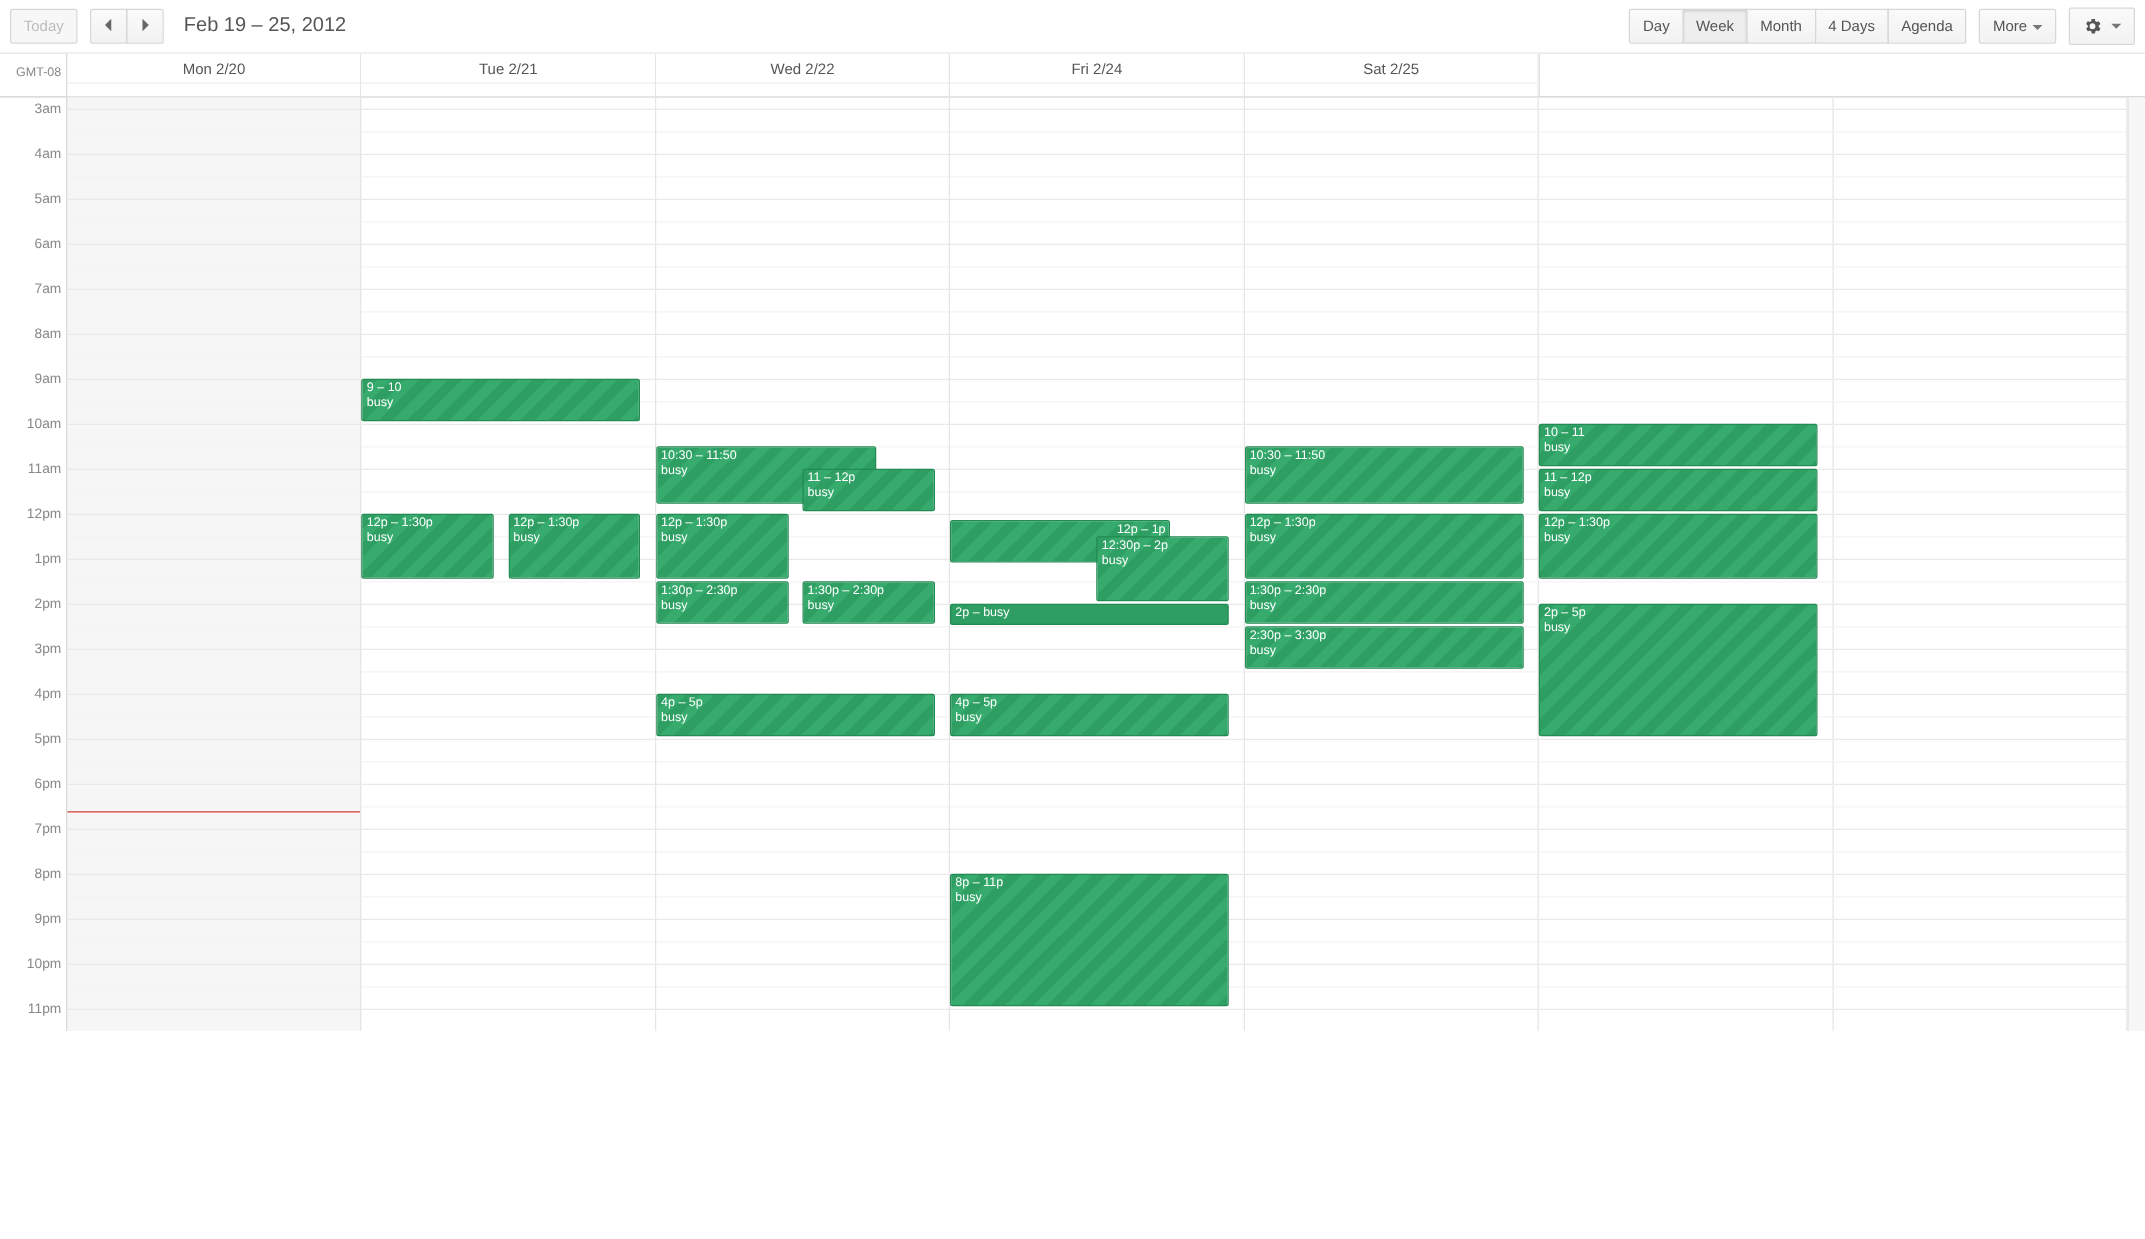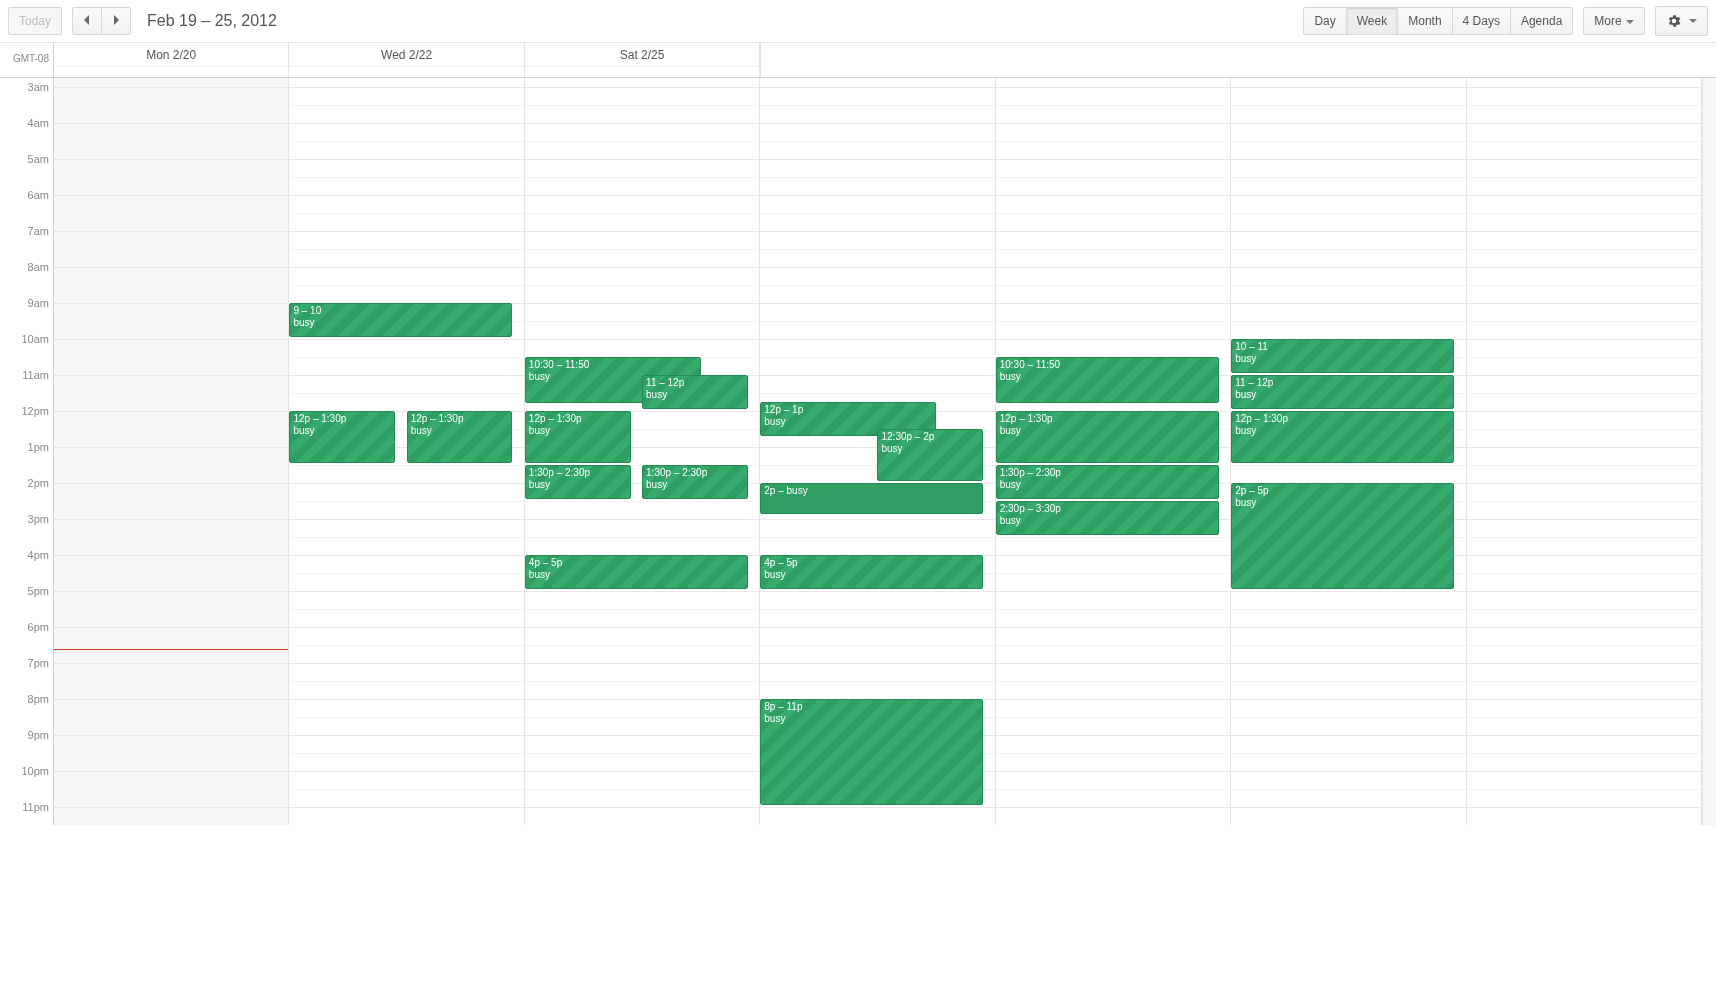--- a/index.html
+++ b/index.html
@@ -139,21 +139,29 @@
 
 <div class="cal-wrap">
   <div class="cal-header" id="cal-header">
     <div class="tzcell">GMT-08</div>
 
       <div class="daycell">
         <div>Mon 2/20</div>
         <div class="allday-strip"></div>
       </div>
       <div class="daycell">
+        <div>Tue 2/21</div>
+        <div class="allday-strip"></div>
+      </div>
+      <div class="daycell">
         <div>Wed 2/22</div>
+        <div class="allday-strip"></div>
+      </div>
+      <div class="daycell">
+        <div>Fri 2/24</div>
         <div class="allday-strip"></div>
       </div>
       <div class="daycell">
         <div>Sat 2/25</div>
         <div class="allday-strip"></div>
       </div>
       <div class="gutter"></div>
   </div>
 
   <div class="cal-body" id="cal-body" style="height: 747px;">
@@ -391,29 +399,29 @@
           <div class="hline" style="top: 585px;"></div>
           <div class="hline half" style="top: 603px;"></div>
           <div class="hline" style="top: 621px;"></div>
           <div class="hline half" style="top: 639px;"></div>
           <div class="hline" style="top: 657px;"></div>
           <div class="hline half" style="top: 675px;"></div>
           <div class="hline" style="top: 693px;"></div>
           <div class="hline half" style="top: 711px;"></div>
           <div class="hline" style="top: 729px;"></div>
         </div>
-        <div class="ev striped" style="top: 324px; height: 34px; left: 0%; width: calc(76% - 2px);">
+        <div class="ev striped" style="top: 338px; height: 34px; left: 0%; width: calc(76% - 2px); text-align: right;">
           <div class="evtime">12p – 1p</div>
           <div class="evtitle">busy</div>
         </div>
         <div class="ev striped" style="top: 351px; height: 52px; left: 50%; width: calc(46% - 2px);">
           <div class="evtime">12:30p – 2p</div>
           <div class="evtitle">busy</div>
         </div>
-        <div class="ev" style="top: 405px; height: 31px; left: 0%; width: calc(96% - 2px);">
+        <div class="ev" style="top: 405px; height: 17px; left: 0%; width: calc(96% - 2px);">
           <div><span class="evtime">2p – </span><span class="evtitle">busy</span></div>
         </div>
         <div class="ev striped" style="top: 477px; height: 34px; left: 0%; width: calc(96% - 2px);">
           <div class="evtime">4p – 5p</div>
           <div class="evtitle">busy</div>
         </div>
         <div class="ev striped" style="top: 621px; height: 106px; left: 0%; width: calc(96% - 2px);">
           <div class="evtime">8p – 11p</div>
           <div class="evtitle">busy</div>
         </div>

